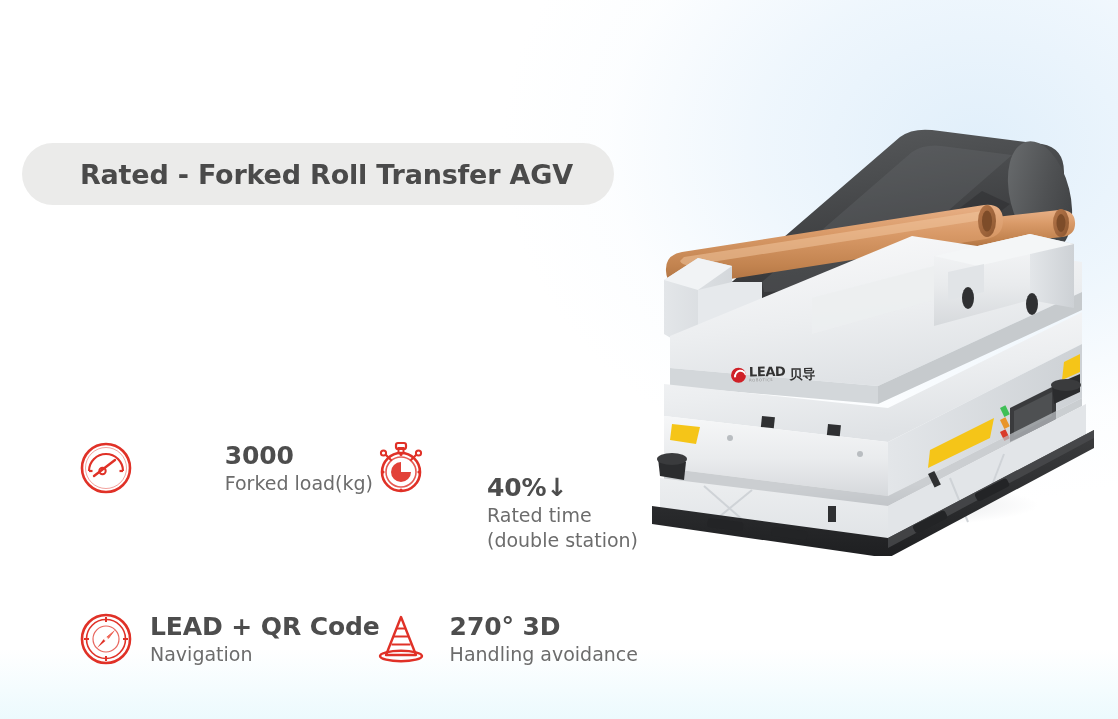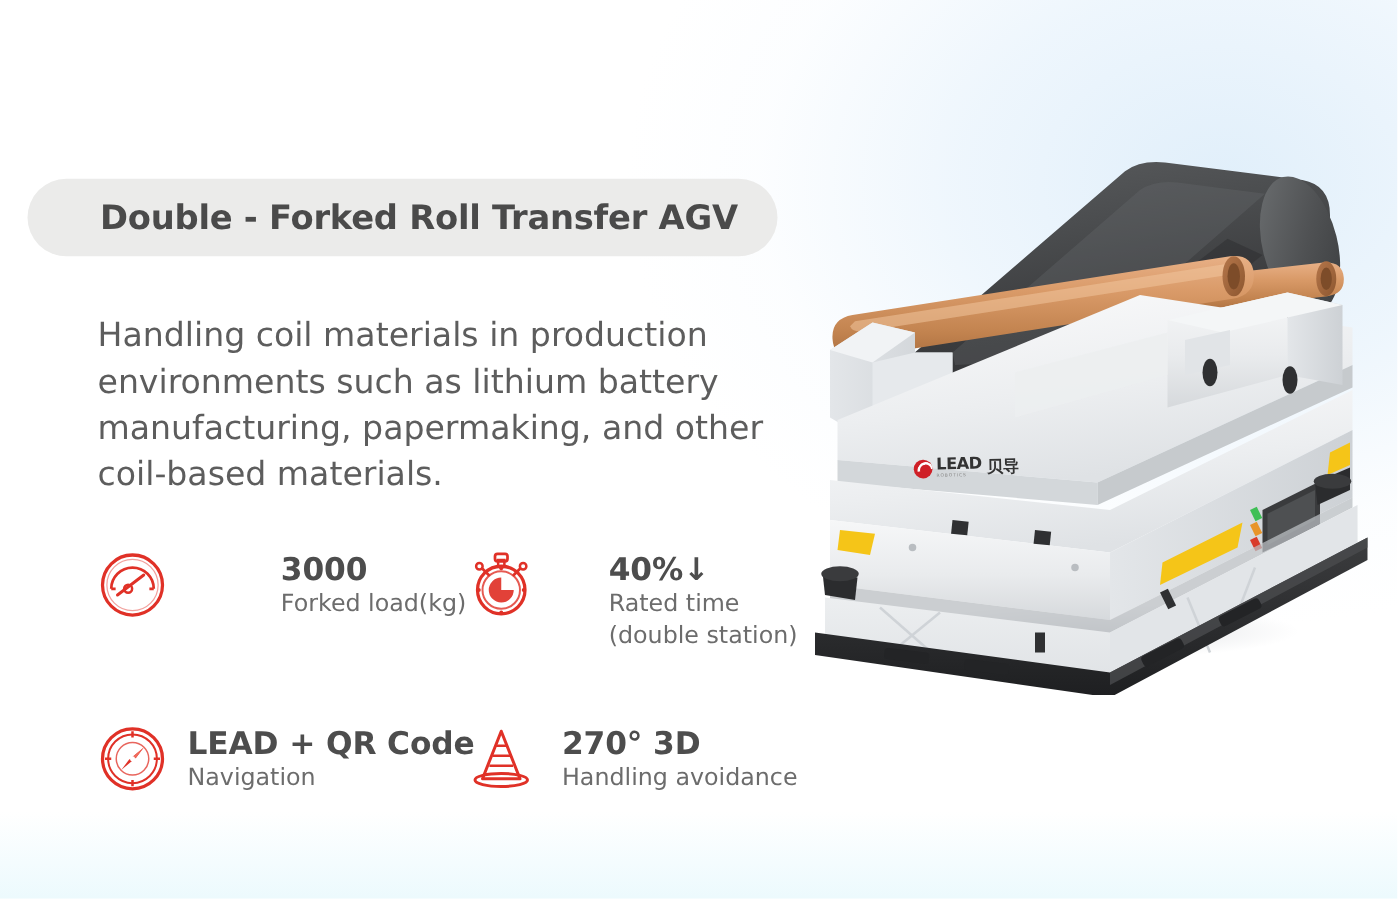--- a/index.html
+++ b/index.html
@@ -361,24 +361,23 @@
   <div>
     <div class="logo-word">LEAD</div>
     <div class="logo-sub">ROBOTICS</div>
   </div>
   <div class="logo-cn">贝导</div>
 </div>
 
 <div id="left-col">
 
   <div id="title-pill">
-    <span id="title-text">Double - Forked Roll Transfer AGV</span>
+    <span id="title-text">Rated - Forked Roll Transfer AGV</span>
   </div>
 
-  <p id="description">Handling coil materials in production environments such as lithium battery manufacturing, papermaking, and other coil-based materials.</p>
 
   <div id="spec-grid">
 
     <div class="spec-row">
 
       <div class="spec-item col-1">
         <span class="spec-icon">
           <svg viewBox="0 0 56 56" xmlns="http://www.w3.org/2000/svg">
             <circle cx="28" cy="28" r="24" fill="none" stroke="#e03127" stroke-width="2.6"></circle>
             <circle cx="28" cy="28" r="20.5" fill="none" stroke="#e03127" stroke-width="1" opacity="0.45"></circle>
@@ -407,21 +406,21 @@
             <path d="M43 15 L38 20" stroke="#e03127" stroke-width="2.2" stroke-linecap="round"></path>
             <circle cx="10.5" cy="13" r="2.6" fill="none" stroke="#e03127" stroke-width="2"></circle>
             <circle cx="45.5" cy="13" r="2.6" fill="none" stroke="#e03127" stroke-width="2"></circle>
             <circle cx="28" cy="14.5" r="1.6" fill="#e03127"></circle>
             <circle cx="28" cy="50" r="1.6" fill="#e03127"></circle>
             <circle cx="10" cy="32" r="1.6" fill="#e03127"></circle>
             <circle cx="46" cy="32" r="1.6" fill="#e03127"></circle>
           </svg>
         </span>
         <span class="spec-text">
-          <span class="spec-value" style="display: block;">40%↓</span>
+          <span class="spec-value" style="display: block; margin-top: 32px;">40%↓</span>
           <span class="spec-label" style="display: block;">Rated time</span>
           <span class="spec-label" style="display: block;">(double station)</span>
         </span>
       </div>
     </div>
 
     <div class="spec-row">
 
       <div class="spec-item col-1">
         <span class="spec-icon">

